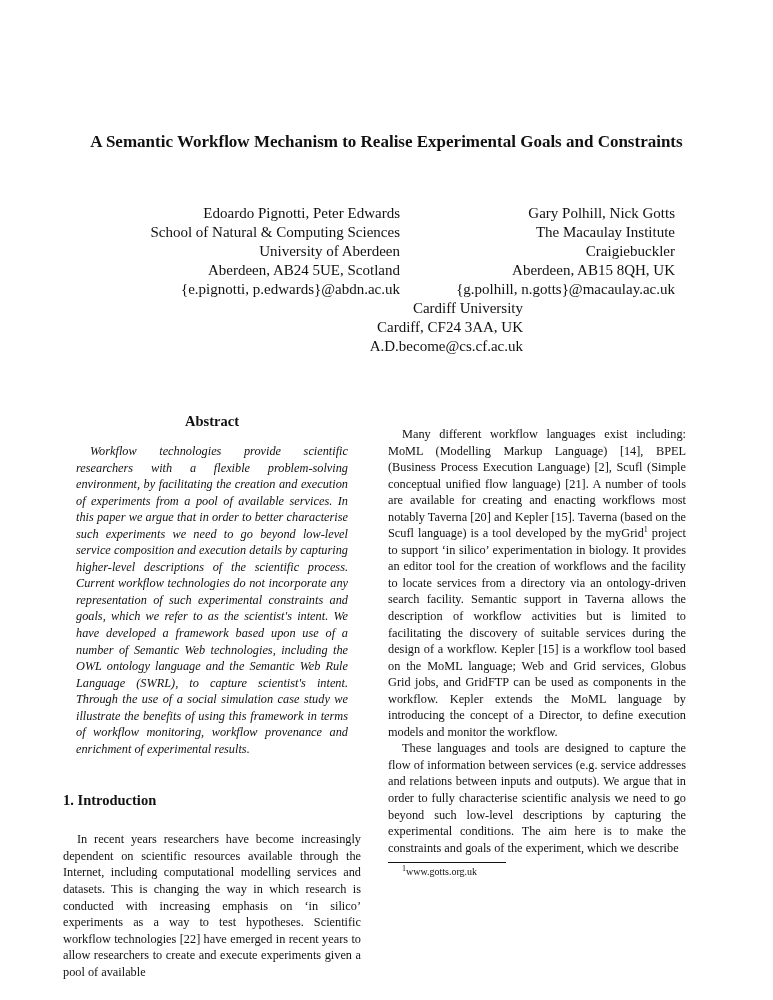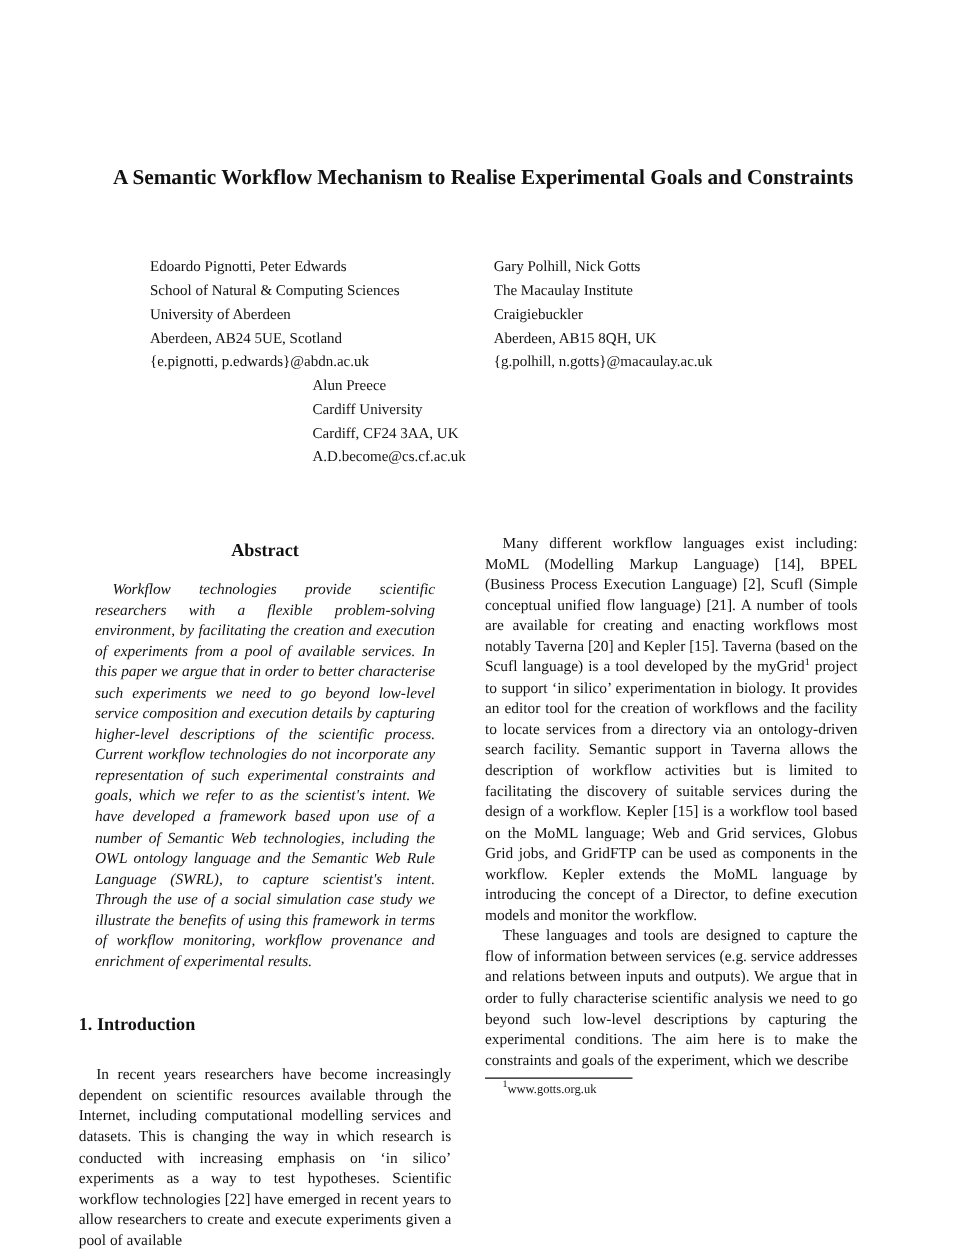--- a/index.html
+++ b/index.html
@@ -5,32 +5,32 @@
   html, body { margin: 0; padding: 0; background: #ffffff; }
   body {
     width: 773px; height: 1000px; position: relative; overflow: hidden;
     font-family: "Liberation Serif", "DejaVu Serif", serif; color: #111;
   }
   .title {
     position: absolute; left: 80px; top: 130px; width: 613px;
     text-align: center; font-weight: bold; font-size: 17px; line-height: 24px;
   }
   .author-block {
-    position: absolute; text-align: left; font-size: 12px; line-height: 19px;
+    position: absolute; text-align: right; font-size: 15px; line-height: 19px;
   }
   .author-block div { white-space: nowrap; }
   #auth1 { left: 120px; width: 280px; top: 204px; }
   #auth2 { left: 395px; width: 280px; top: 204px; }
   #auth3 { left: 250px; width: 273px; top: 299px; }
 
   .col {
     position: absolute; width: 298px; font-size: 12.3px; line-height: 16.55px;
     text-align: justify;
   }
-  #col-left { left: 63px; top: 432px; }
+  #col-left { left: 63px; top: 412px; }
   #col-right { left: 388px; top: 426px; }
 
   .abstract-heading {
     text-align: center; font-weight: bold; font-size: 14.5px; margin: 0 0 10px 0; line-height: 18px;
   }
   .abstract-body { font-style: italic; text-indent: 14px; margin: 13px; }
   .section-heading {
     font-weight: bold; font-size: 14.5px; margin: 34px 0 22px 0; line-height: 18px;
   }
   .para { margin: 0; text-indent: 14px; }
@@ -56,21 +56,20 @@
 
 <div class="author-block" id="auth2">
   <div>Gary Polhill, Nick Gotts</div>
   <div>The Macaulay Institute</div>
   <div>Craigiebuckler</div>
   <div>Aberdeen, AB15 8QH, UK</div>
   <div>{g.polhill, n.gotts}@macaulay.ac.uk</div>
 </div>
 
 <div class="author-block" id="auth3">
-  <div>Alun Preece</div>
   <div>Cardiff University</div>
   <div>Cardiff, CF24 3AA, UK</div>
   <div>A.D.become@cs.cf.ac.uk</div>
 </div>
 
 <div class="col" id="col-left">
   <div class="abstract-heading">Abstract</div>
   <p class="abstract-body">Workflow technologies provide scientific researchers with a flexible problem-solving environment, by facilitating the creation and execution of experiments from a pool of available services. In this paper we argue that in order to better characterise such experiments we need to go beyond low-level service composition and execution details by capturing higher-level descriptions of the scientific process. Current workflow technologies do not incorporate any representation of such experimental constraints and goals, which we refer to as the scientist's intent. We have developed a framework based upon use of a number of Semantic Web technologies, including the OWL ontology language and the Semantic Web Rule Language (SWRL), to capture scientist's intent. Through the use of a social simulation case study we illustrate the benefits of using this framework in terms of workflow monitoring, workflow provenance and enrichment of experimental results.</p>
   <div class="section-heading">1. Introduction</div>
   <p class="para">In recent years researchers have become increasingly dependent on scientific resources available through the Internet, including computational modelling services and datasets. This is changing the way in which research is conducted with increasing emphasis on ‘in silico’ experiments as a way to test hypotheses. Scientific workflow technologies [22] have emerged in recent years to allow researchers to create and execute experiments given a pool of available</p>

